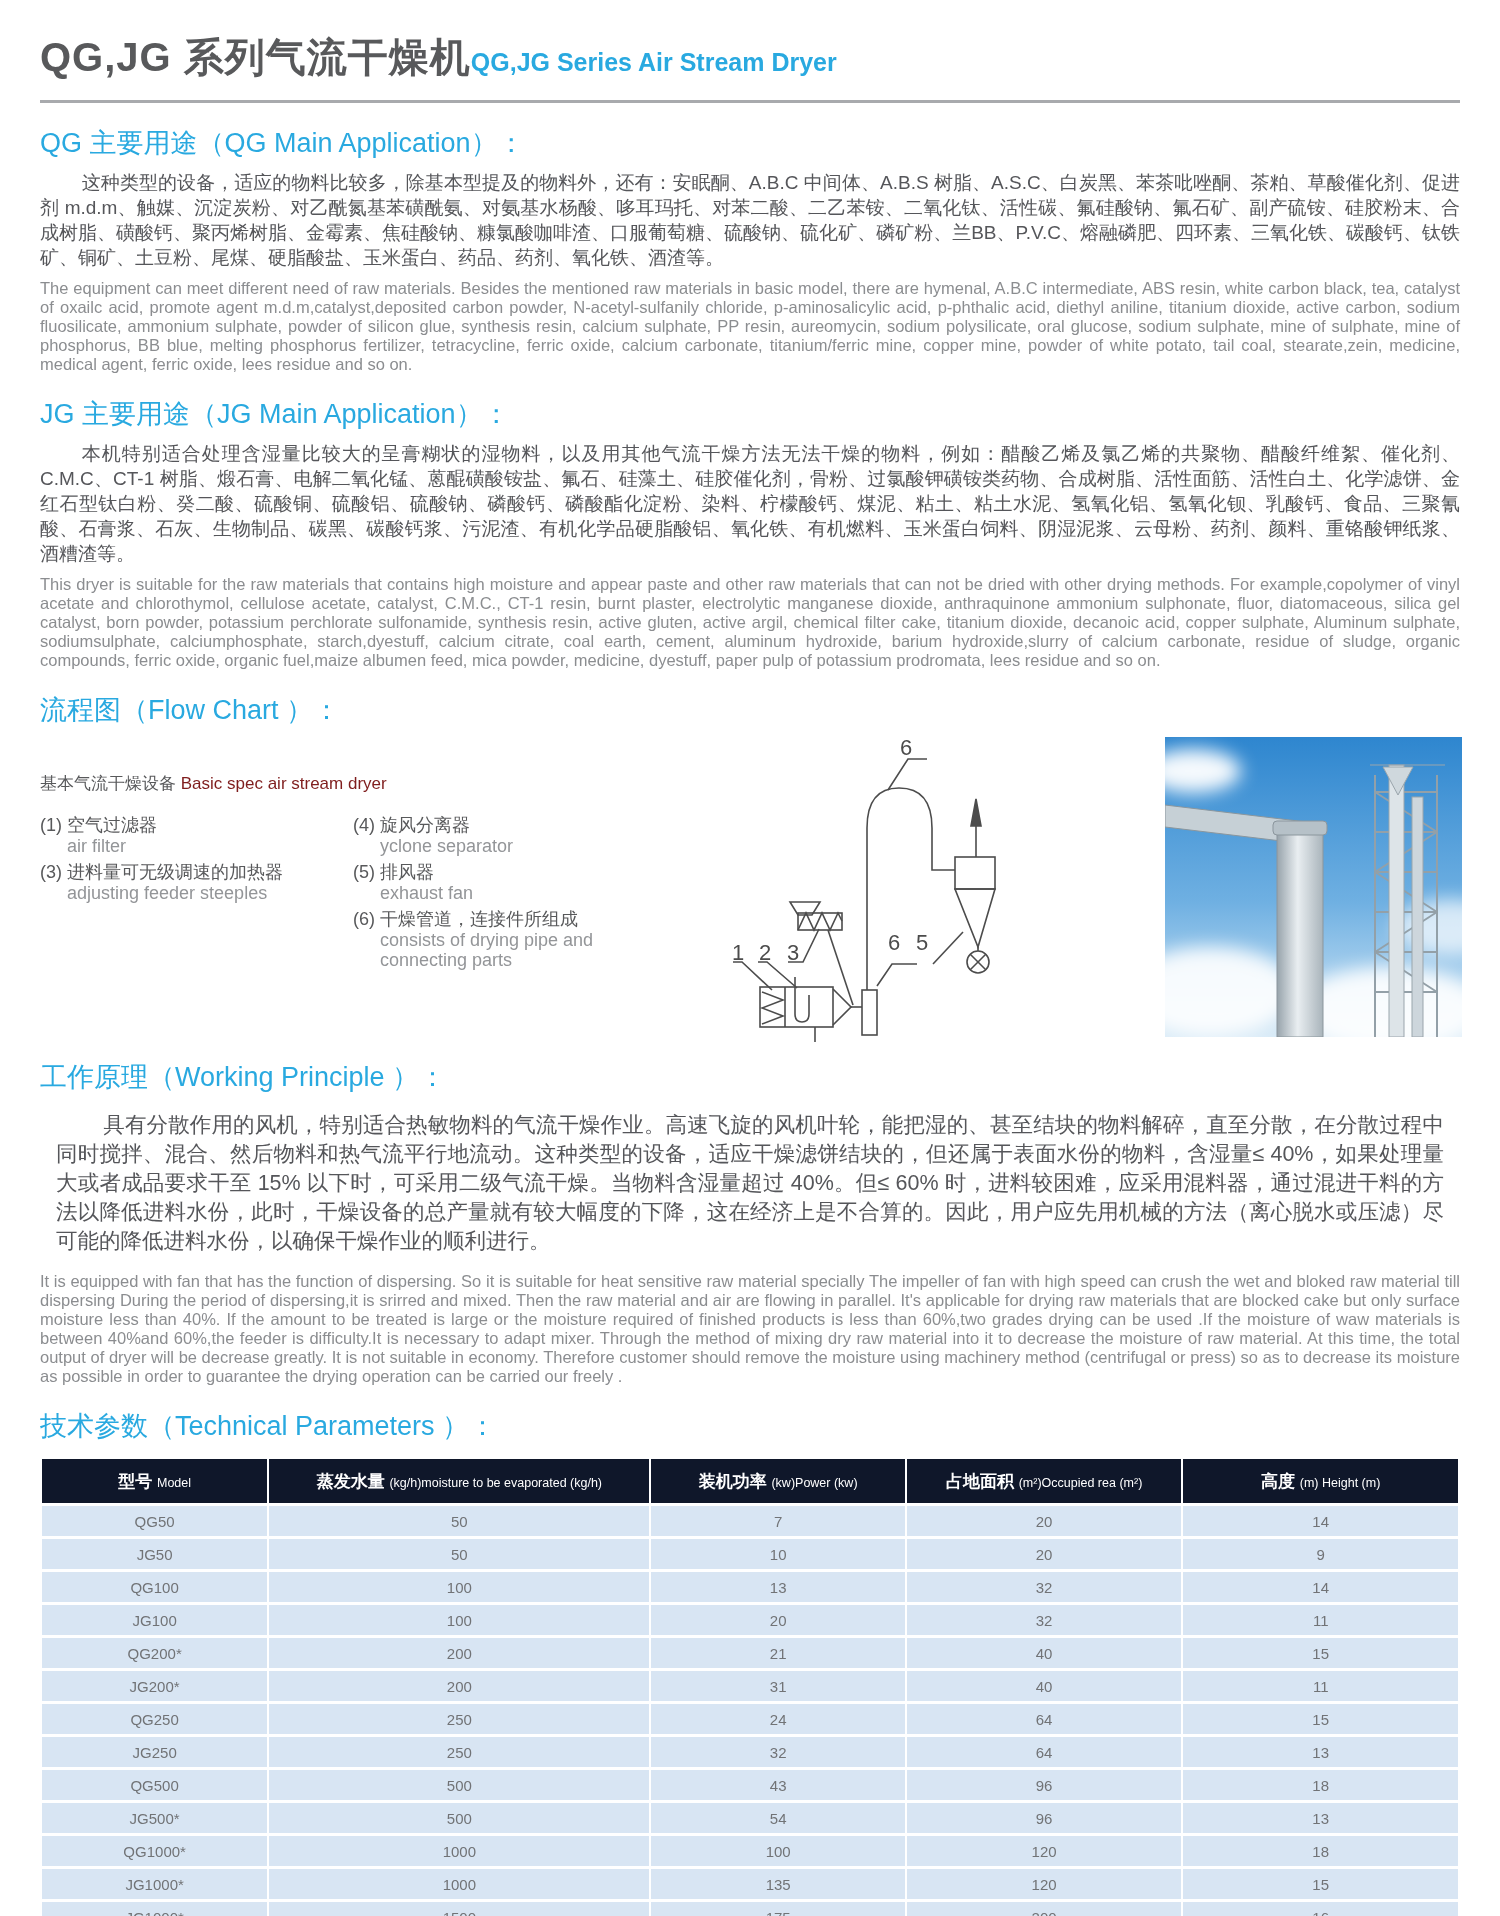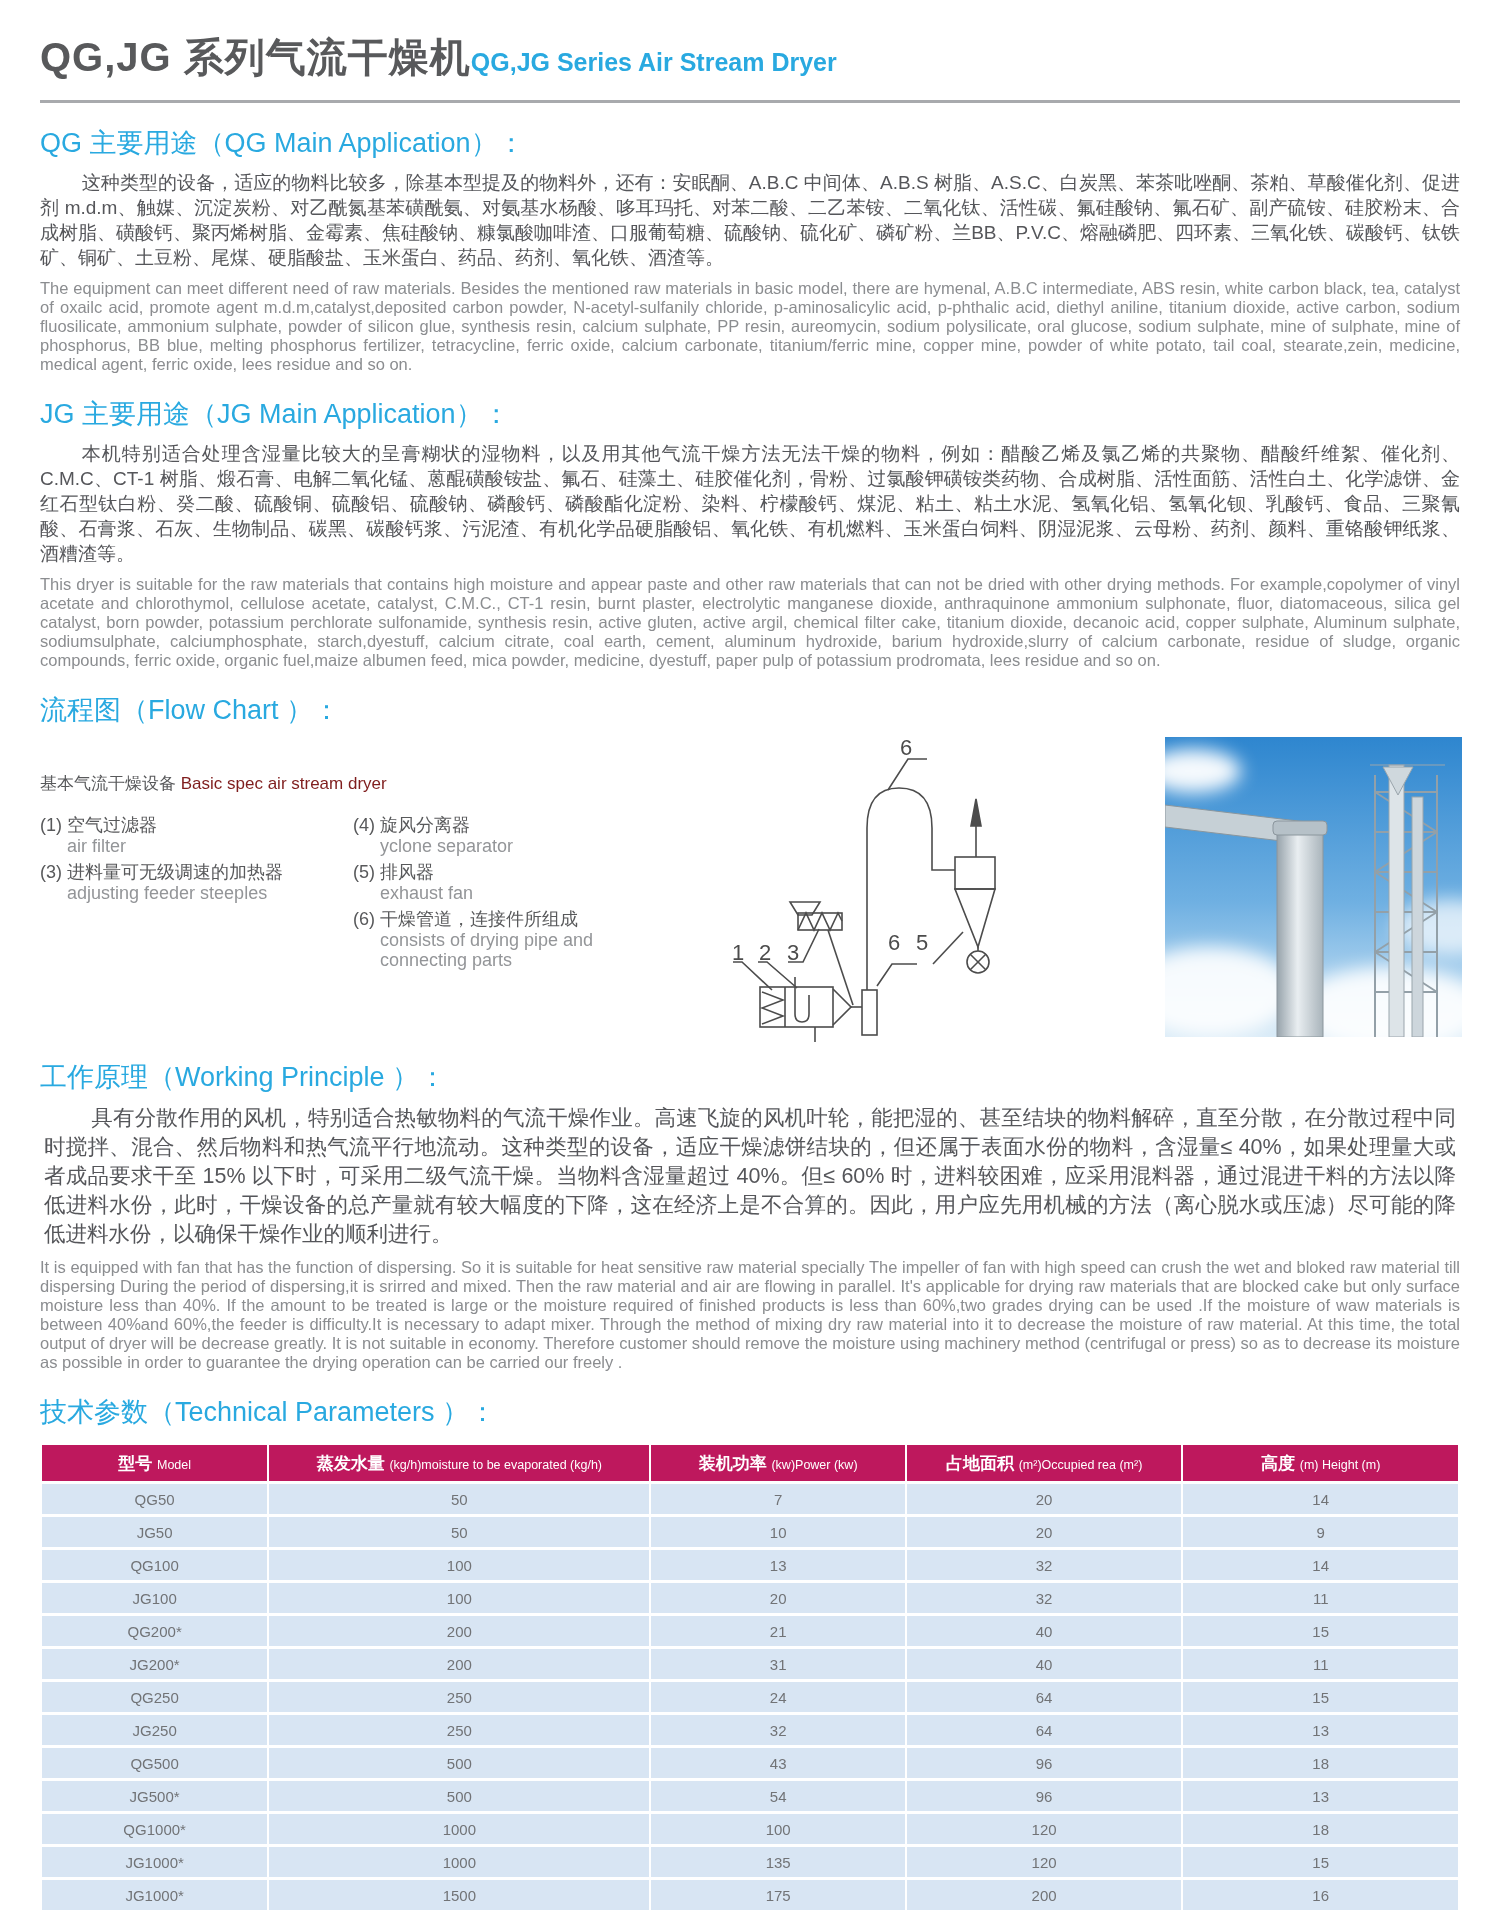--- a/index.html
+++ b/index.html
@@ -10,36 +10,36 @@
   }
   
   .masthead{display:flex;align-items:baseline;padding-top:30px;}
   .title-zh{font-size:40px;font-weight:700;color:#58595b;letter-spacing:1px;}
   .title-en{font-size:25px;font-weight:700;color:#29a9e0;}
   .rule{height:3px;background:#a8aaad;margin-top:15px;}
   
   .section-h{font-size:27px;font-weight:500;color:#29a9e0;margin:22px 0 9px;}
   p.zh{font-size:19px;line-height:25px;color:#55565a;text-align:justify;margin:0;text-indent:2.2em;}
   p.en{font-size:16.5px;line-height:19px;color:#8b8d90;text-align:justify;margin:9px 0 0;}
-  p.zh-big{font-size:21.5px;line-height:29px;color:#55565a;text-align:justify;margin:4px;text-indent:2.2em;}
+  p.zh-big{font-size:21.5px;line-height:29px;color:#55565a;text-align:justify;margin:16px;text-indent:2.2em;}
   
   .flow-canvas{position:relative;height:305px;margin-top:4px;}
   .flow-sub{position:absolute;left:0;top:40px;font-size:17px;color:#58595b;}
   .flow-sub .sub-en{color:#7f1d1d;}
   .legend-col{position:absolute;top:82px;width:300px;}
   .legend-col.right{left:313px;}
   .legend-item{margin-bottom:5px;}
   .leg-zh{font-size:18px;color:#58595b;line-height:22px;}
   .leg-en{font-size:18px;color:#939598;line-height:20px;padding-left:27px;}
   .diagram{position:absolute;left:545px;top:0;}
   .photo{position:absolute;left:1125px;top:5px;}
   
   .tech-table{width:100%;border-collapse:separate;border-spacing:2px 3px;margin-top:12px;}
   .tech-table th{
-    background:#be185d;color:#ffffff;height:36px;font-weight:700;
+    background:#0f172a;color:#ffffff;height:44px;font-weight:700;
     text-align:center;vertical-align:middle;padding:0 8px;
   }
   .th-zh{font-size:17px;}
   .th-en{font-size:12.5px;font-weight:400;}
   .tech-table td{
     background:#d8e5f3;color:#717376;font-size:15px;height:28px;
     text-align:center;vertical-align:middle;
   }
 </style>
 </head>

